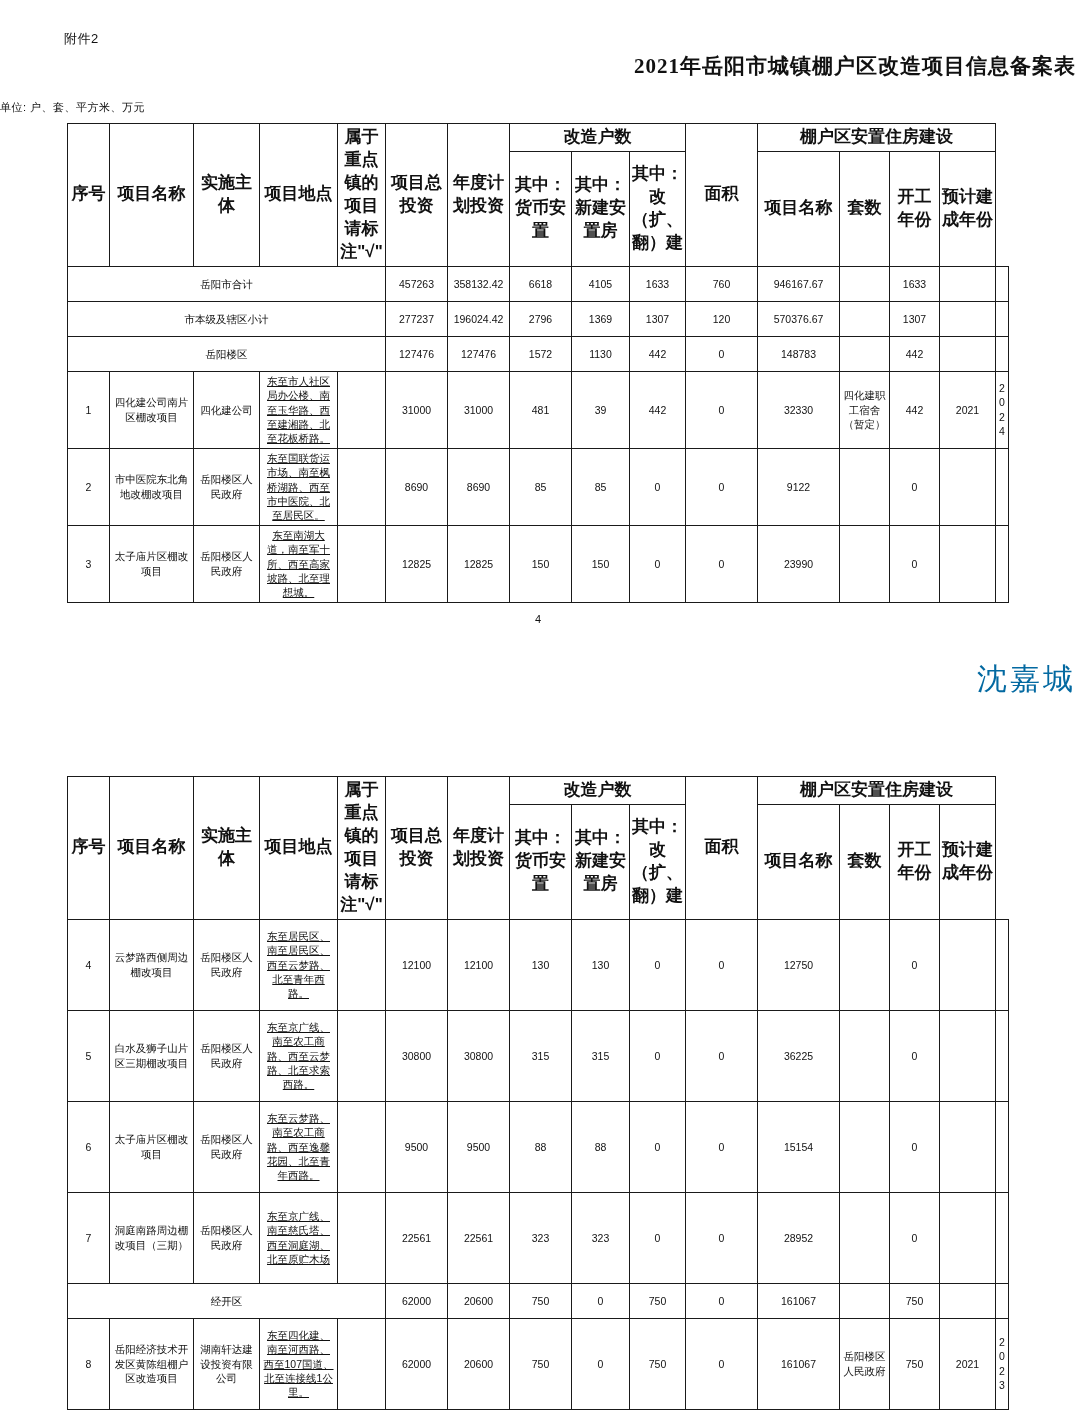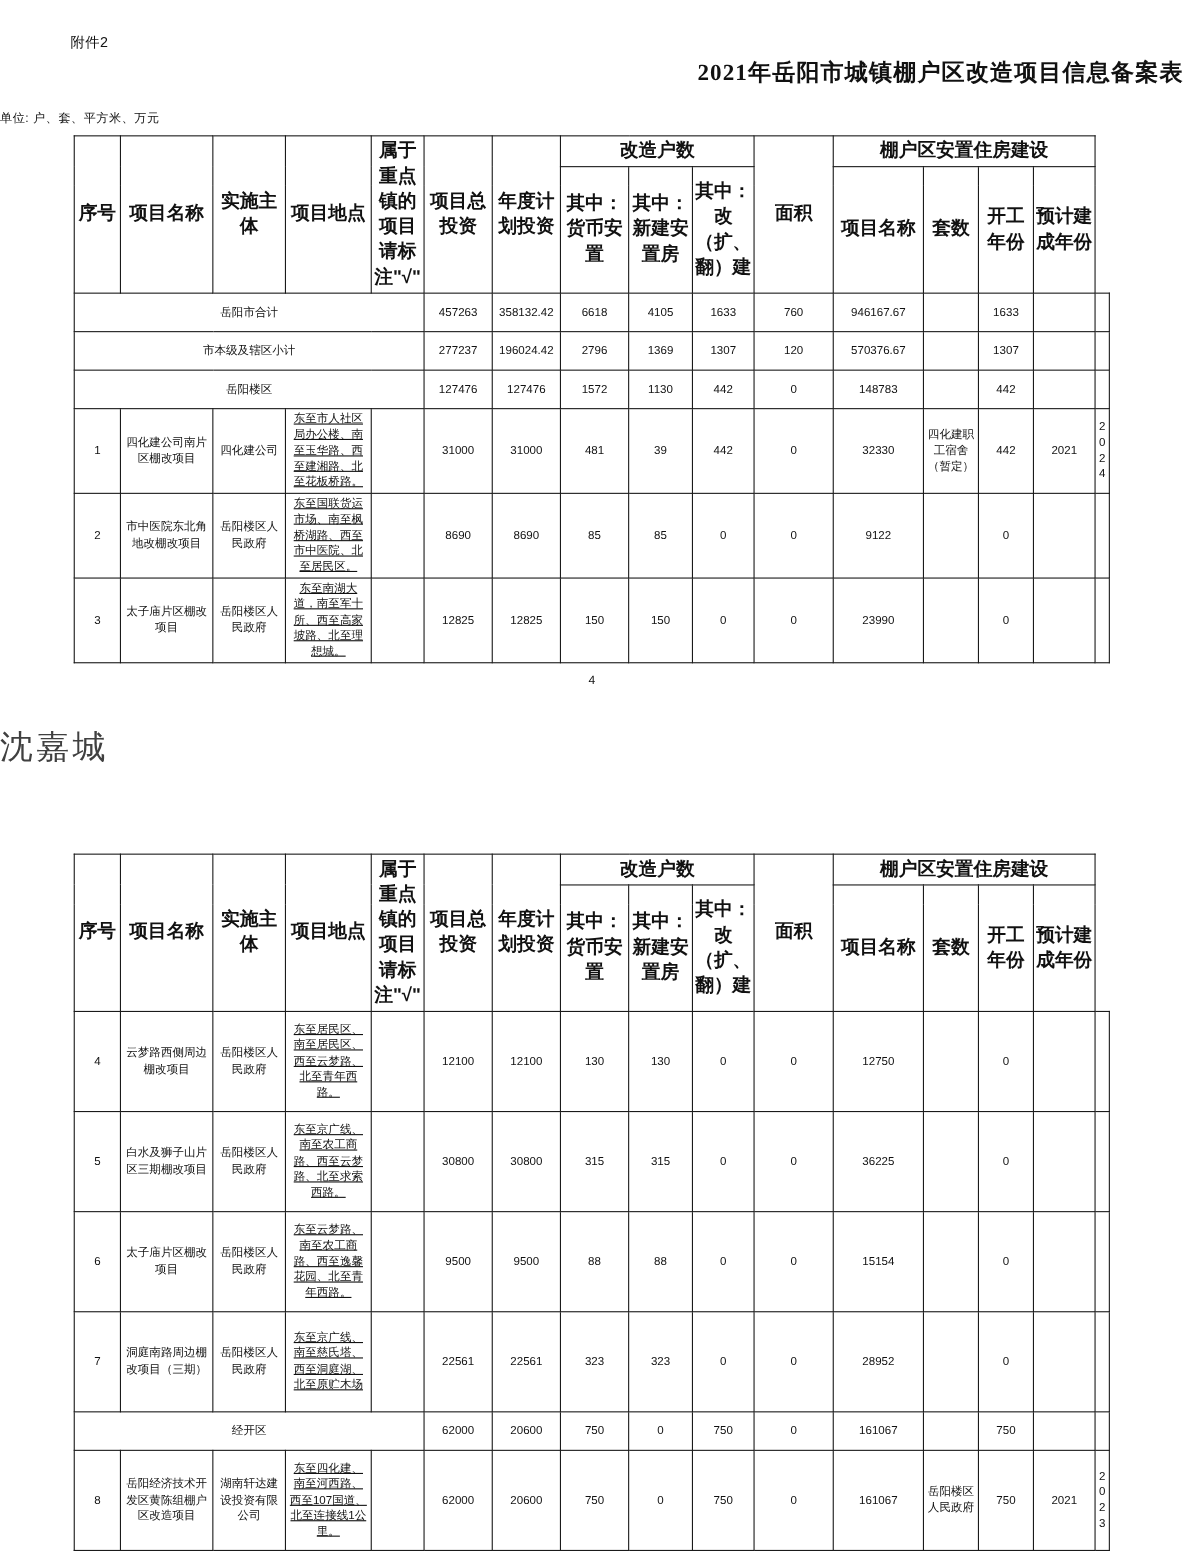--- a/index.html
+++ b/index.html
@@ -60,26 +60,26 @@
   .row-data td{height:72px;}
   .row-data-tall td{height:86px;}
   .addr{font-size:9.5px;line-height:1.3;text-decoration:underline;}
   .pname{font-size:10px;line-height:1.35;}
   .pagenum{
     text-align:center;
     font-size:11px;
     padding-top:10px;
   }
   .handwrite{
-    text-align:left;
+    text-align:right;
     font-family:"DejaVu Sans",sans-serif;
     font-size:30px;
     letter-spacing:3px;
     padding-top:34px;
-    color:#404040;
+    color:#0369a1;
   }
   .check-cell{font-size:9px;line-height:1.25;}
   .page2 .sheet{margin-top:4px;}
   .spacer-top2{height:66px;}
 </style>
 </head>
 <body>
 
 <div class="page page1">
   <div class="attach">附件2</div>

